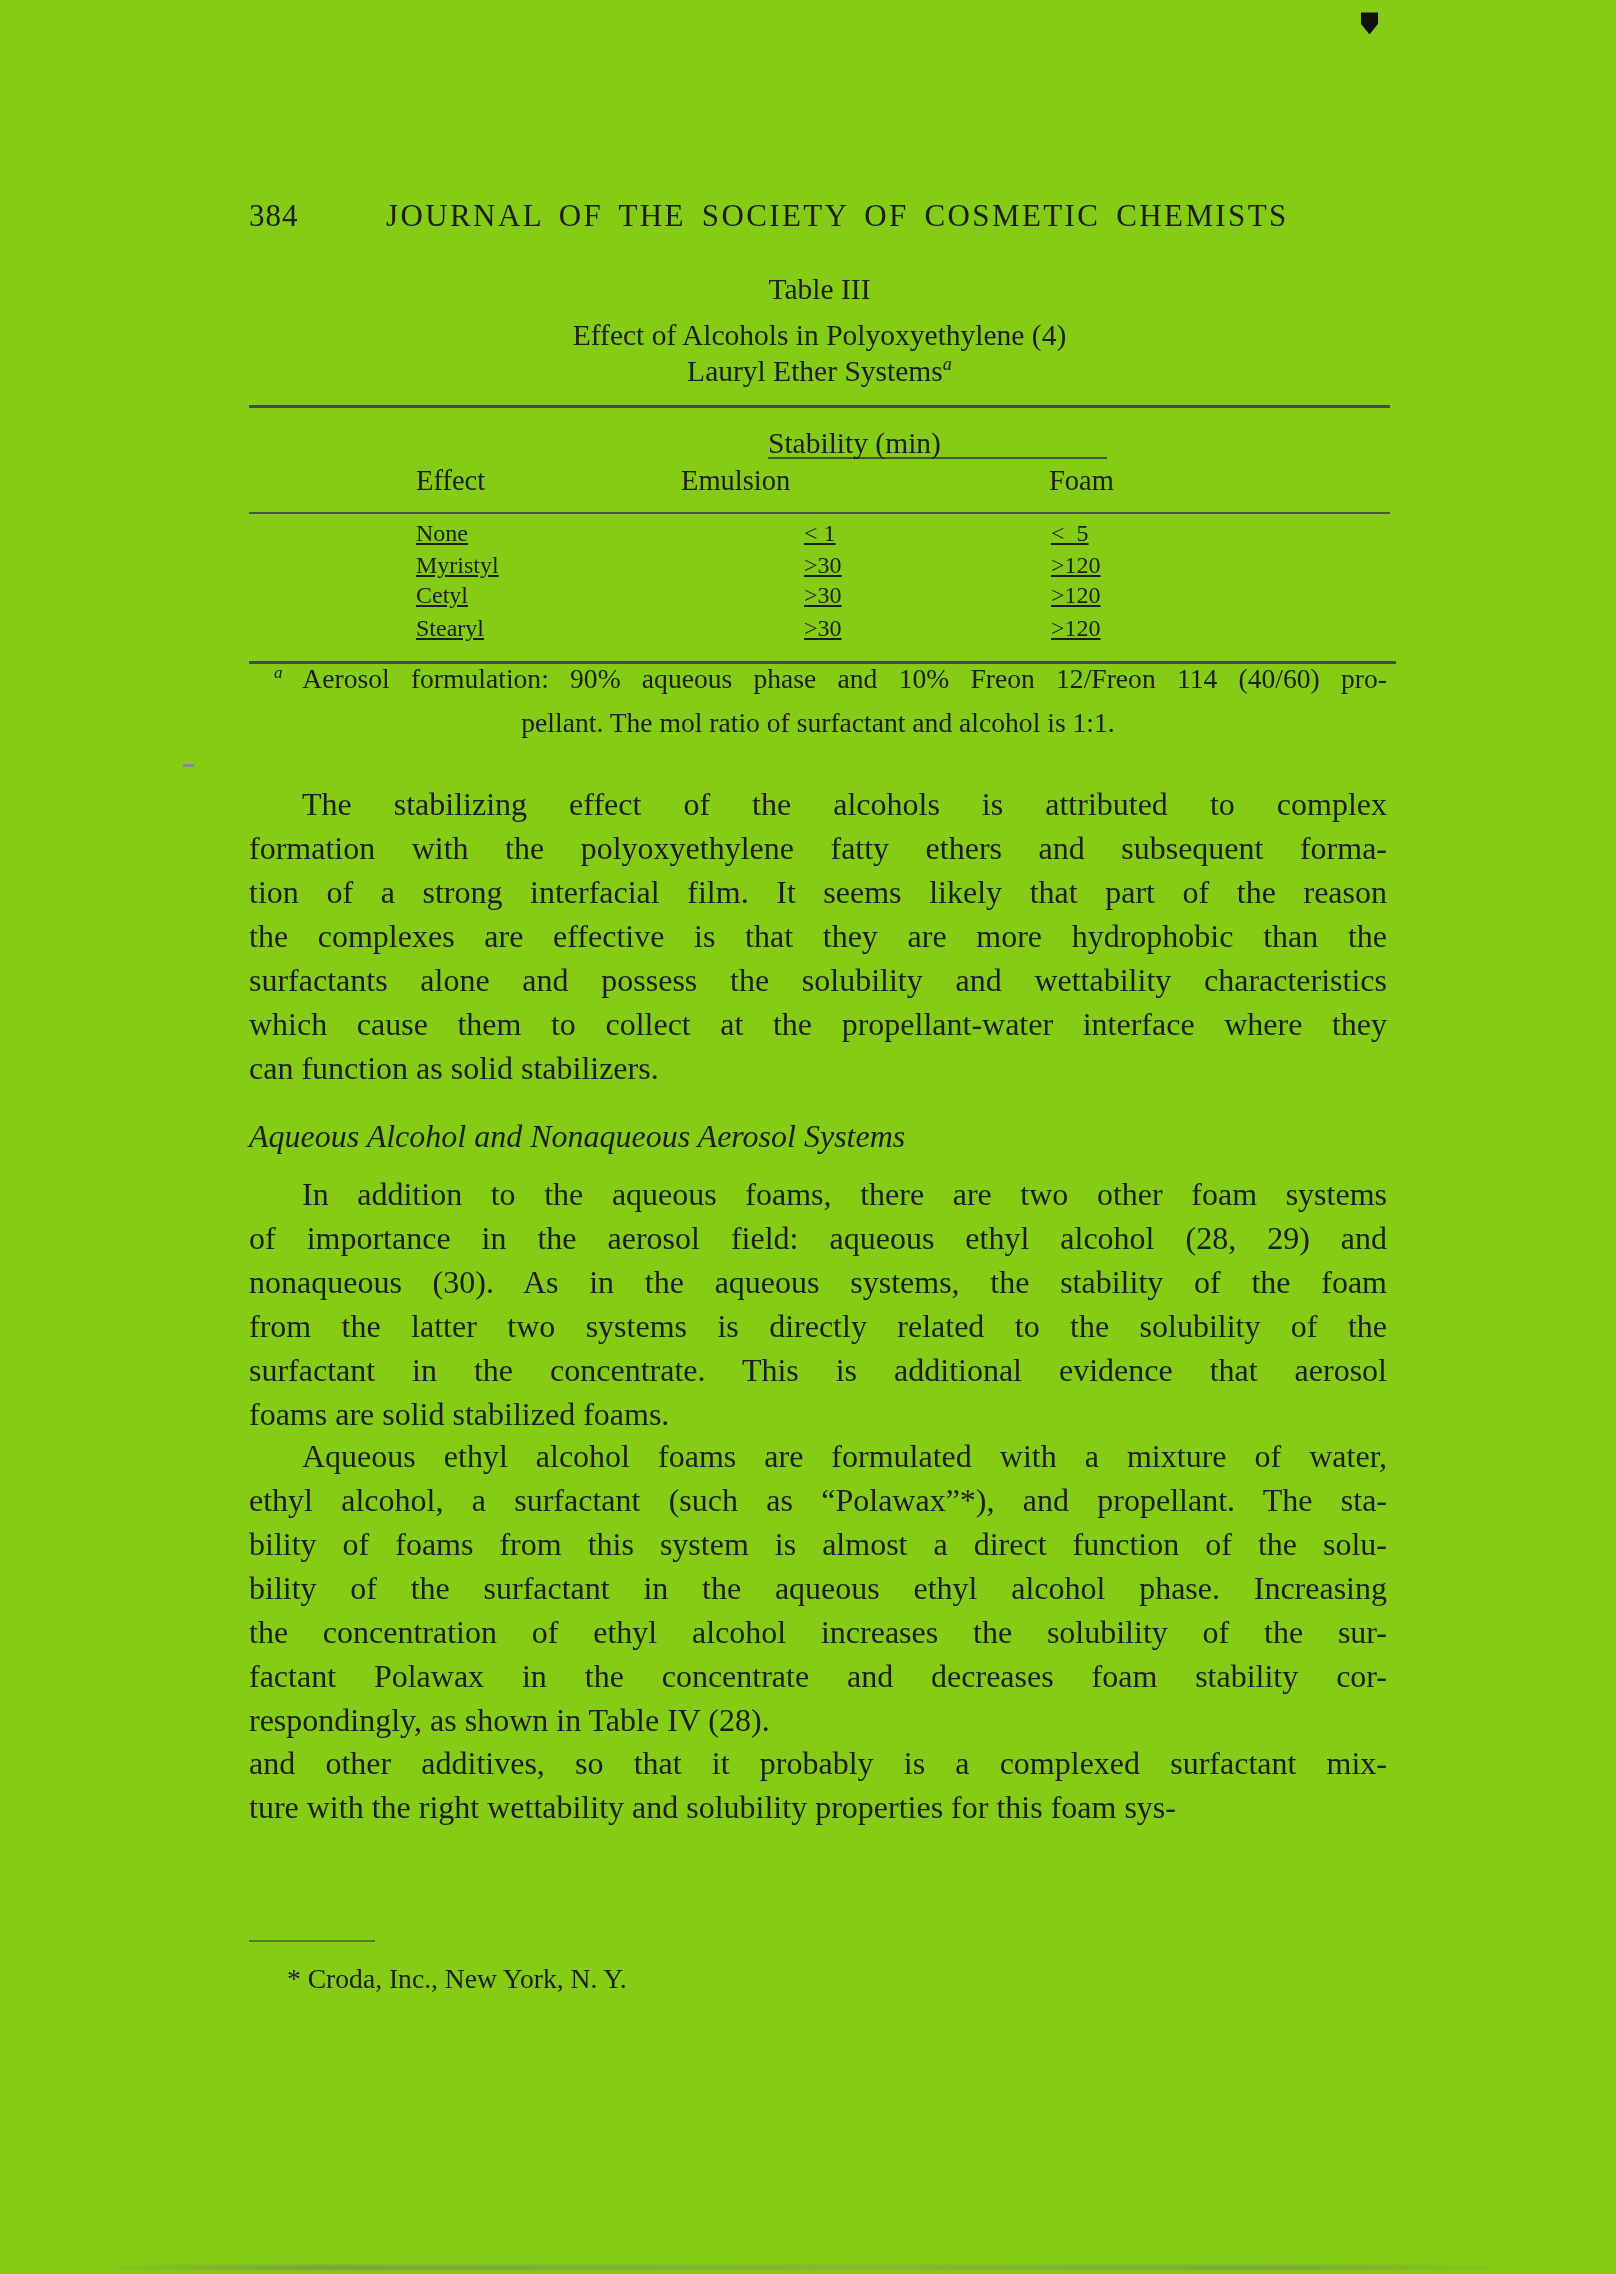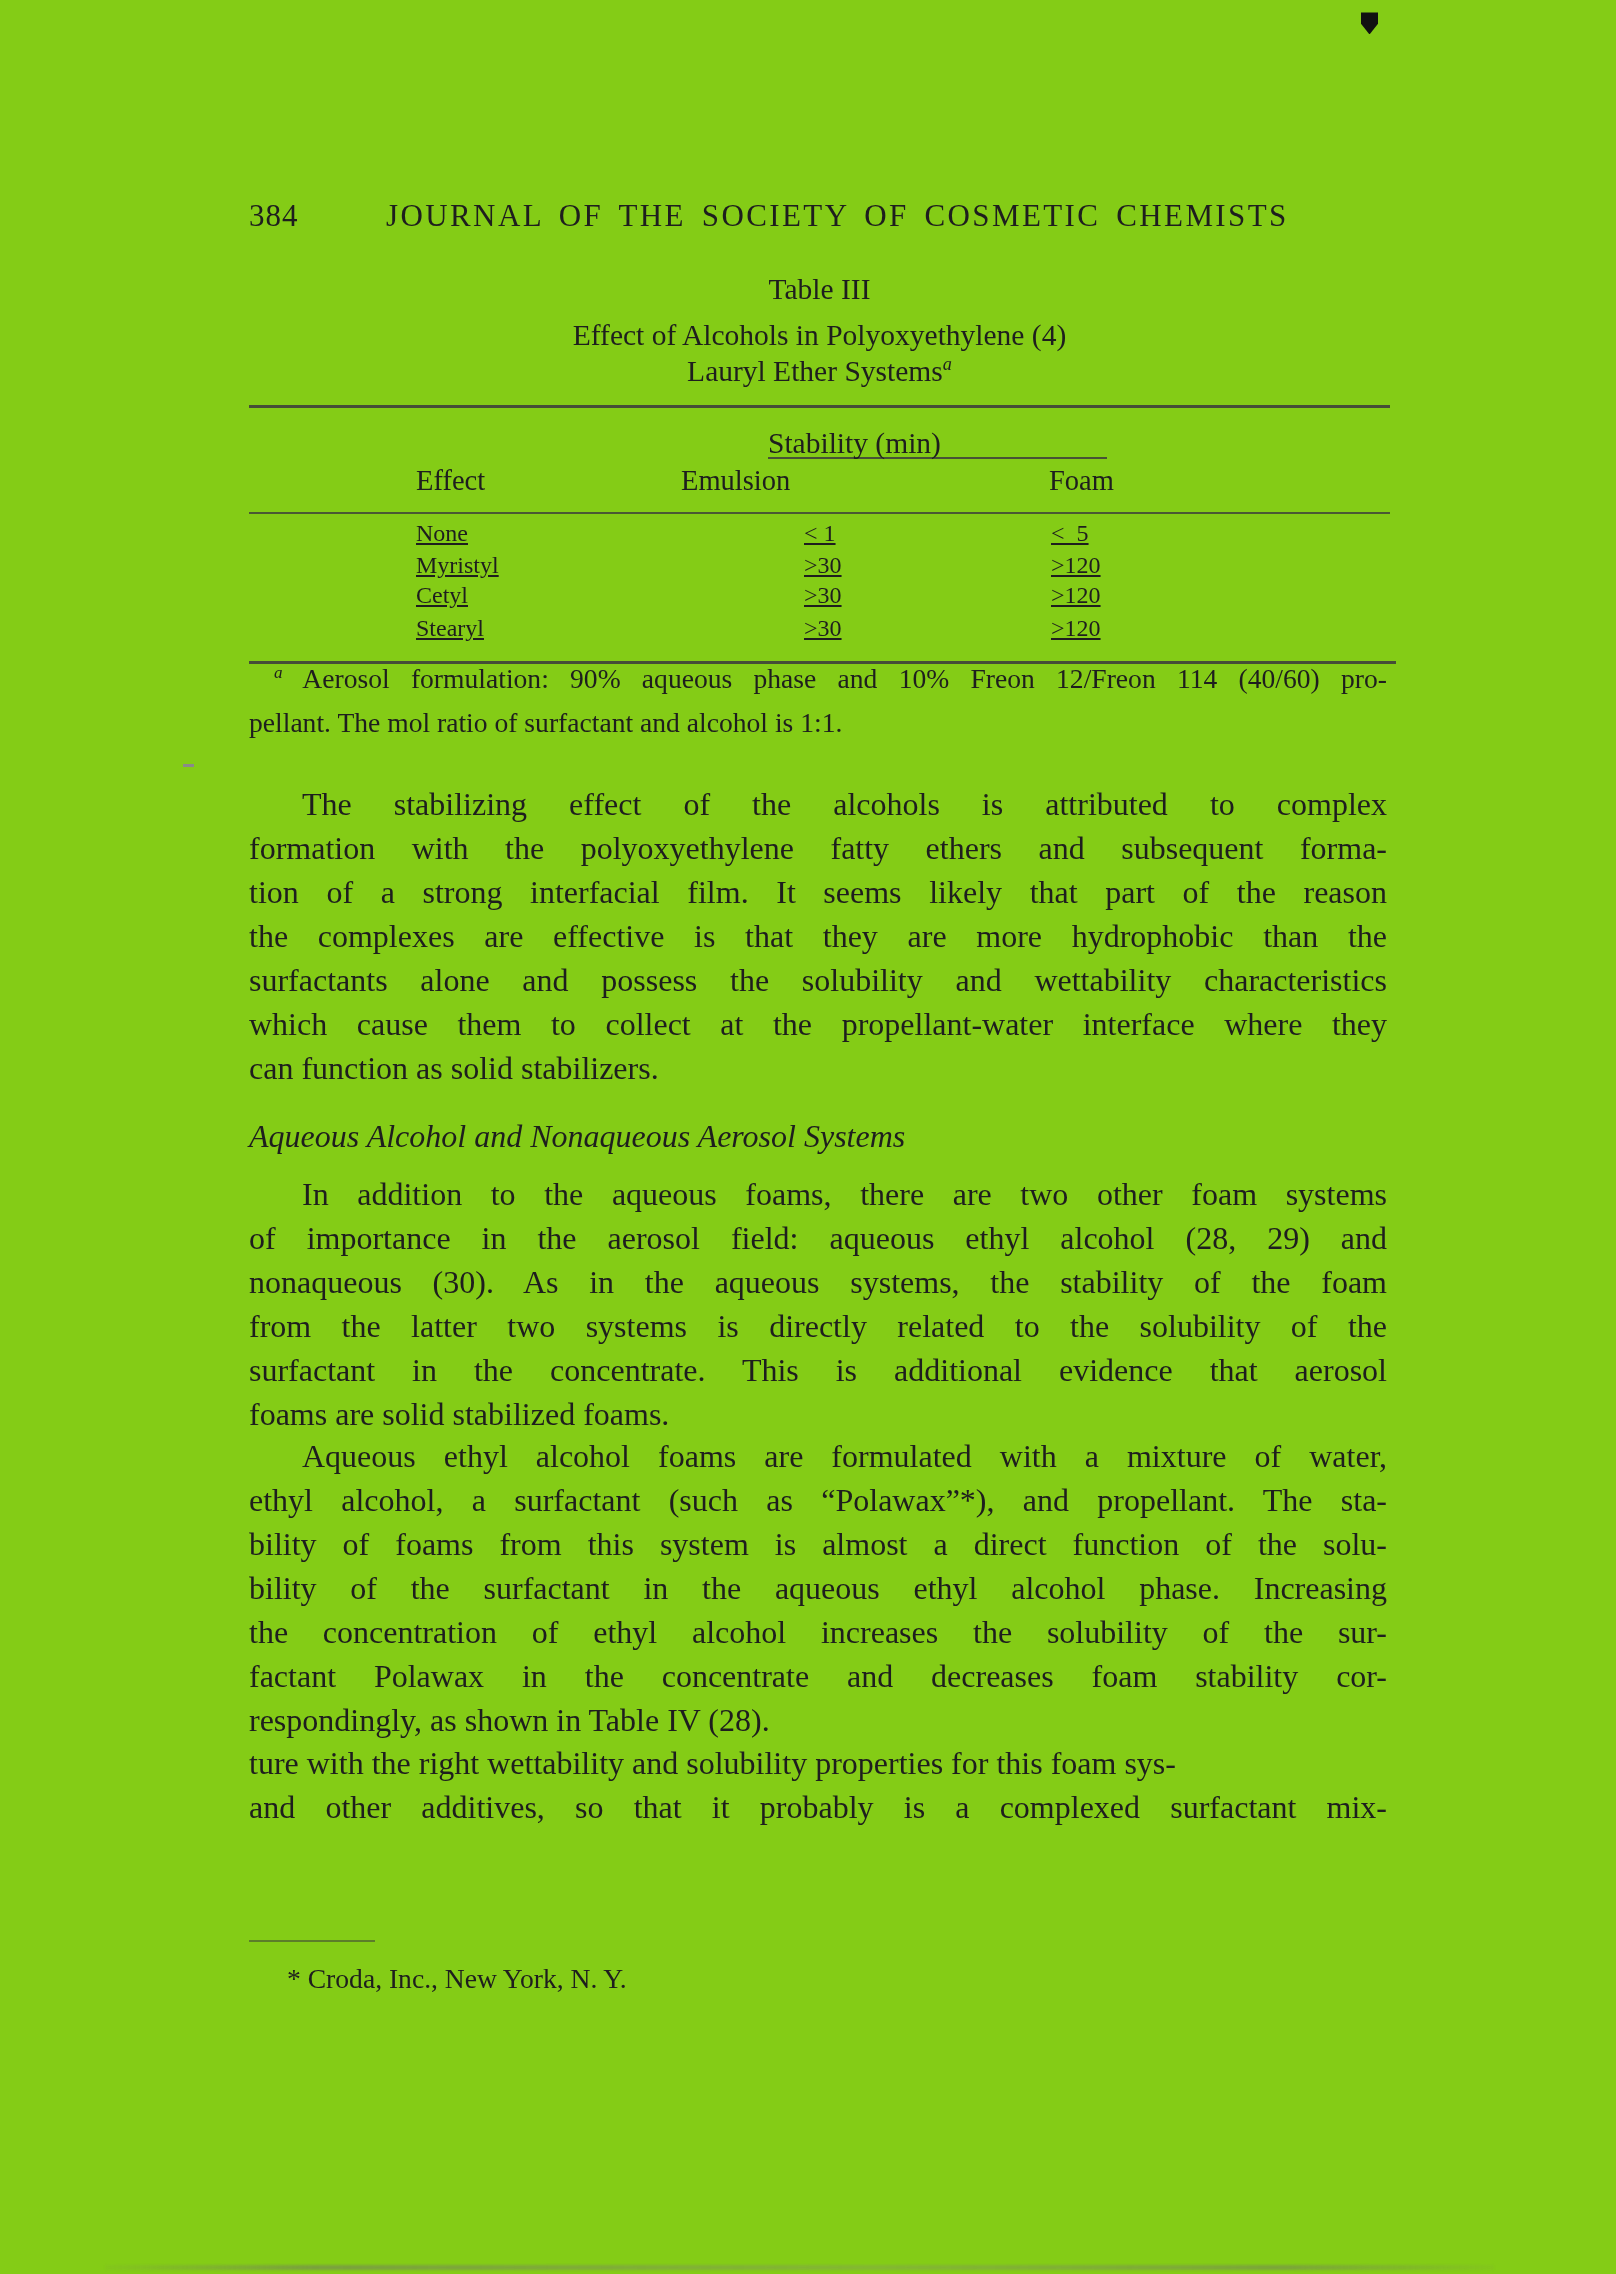--- a/index.html
+++ b/index.html
@@ -36,21 +36,21 @@
   .th{font-size:28.5px;line-height:31px;}
   .th-alcohol{top:465px;left:416px;}
   .th-emulsion{top:465px;left:681px;}
   .th-foam{top:465px;left:1049px;}
   .td{font-size:24px;line-height:31px;white-space:pre;text-decoration:underline;}
   .r0{top:518px;} .r1{top:550px;} .r2{top:580px;} .r3{top:613px;}
   .c-alc{left:416px;} .c-emu{left:804px;} .c-foam{left:1051px;}
   
   .tfoot{top:657px;left:249px;width:1138px;font-size:27.6px;line-height:44px;}
   .tfoot .l1{text-align:justify;text-align-last:justify;text-indent:25px;}
-  .tfoot .l2{text-align:left;}
+  .tfoot .l2{text-align:center;}
   
   .dash-artifact{top:764px;left:183px;width:10.5px;height:2.9px;background:#8a8a8a;}
   .bottom-smudge{top:2265px;left:105px;width:1389px;height:4.8px;
       background:linear-gradient(90deg,rgba(120,120,120,.05),rgba(110,110,110,.45) 15%,rgba(130,130,130,.25) 55%,rgba(110,110,110,.4) 85%,rgba(120,120,120,.05));
       filter:blur(1px);}
   
   .para{left:249px;width:1138px;font-size:32px;line-height:44px;}
   .para .ln{text-align:justify;text-align-last:justify;}
   .para .ln.first{text-indent:53px;}
   .para .ln.last{text-align-last:left;}
@@ -135,22 +135,22 @@
     <div class="ln first">Aqueous ethyl alcohol foams are formulated with a mixture of water,</div>
     <div class="ln">ethyl alcohol, a surfactant (such as “Polawax”*), and propellant.  The sta-</div>
     <div class="ln">bility of foams from this system is almost a direct function of the solu-</div>
     <div class="ln">bility of the surfactant in the aqueous ethyl alcohol phase.  Increasing</div>
     <div class="ln">the concentration of ethyl alcohol increases the solubility of the sur-</div>
     <div class="ln">factant Polawax in the concentrate and decreases foam stability cor-</div>
     <div class="ln last">respondingly, as shown in Table IV (28).</div>
   </div>
 
   <div class="abs para p4">
+    <div class="ln">and other additives, so that it probably is a complexed surfactant mix-</div>
     <div class="ln last">ture with the right wettability and solubility properties for this foam sys-</div>
-    <div class="ln">and other additives, so that it probably is a complexed surfactant mix-</div>
   </div>
 
   <div class="abs rule rule-foot"></div>
   <div class="abs pg-foot"><span>*</span><span> Croda, Inc., New York, N. Y.</span></div>
 
   <div class="abs bottom-smudge"></div>
 
 </div>
 
 

